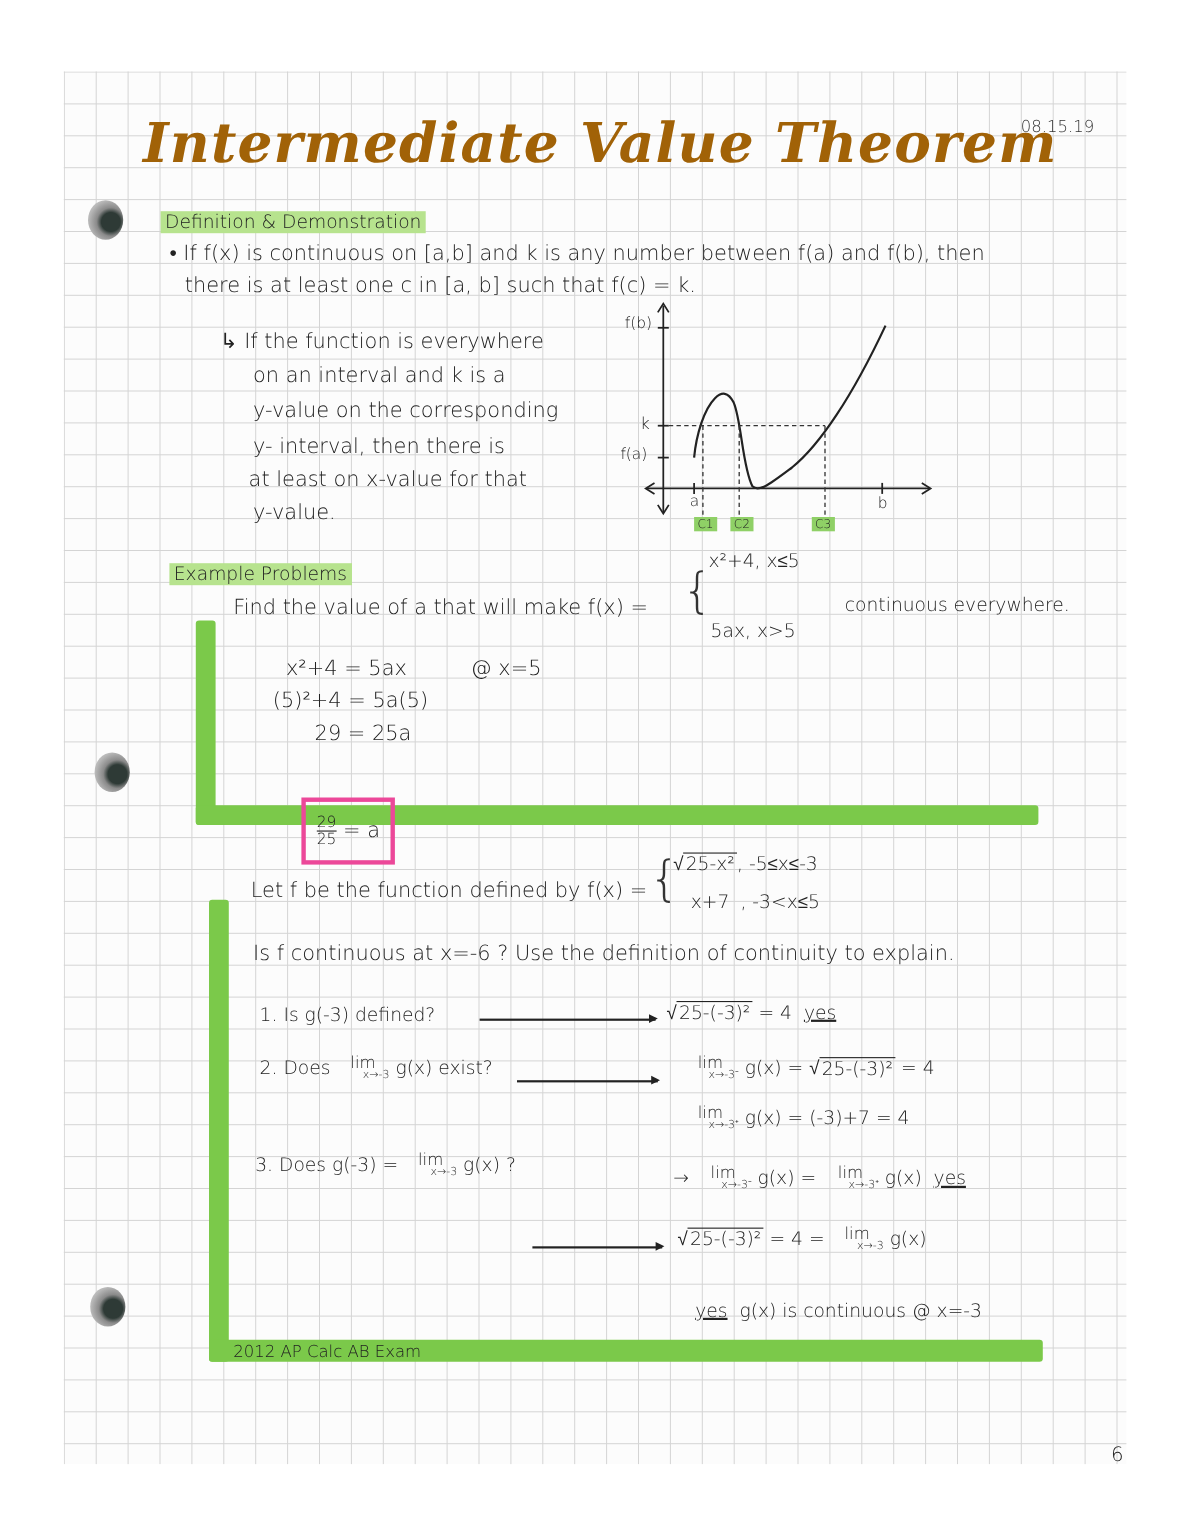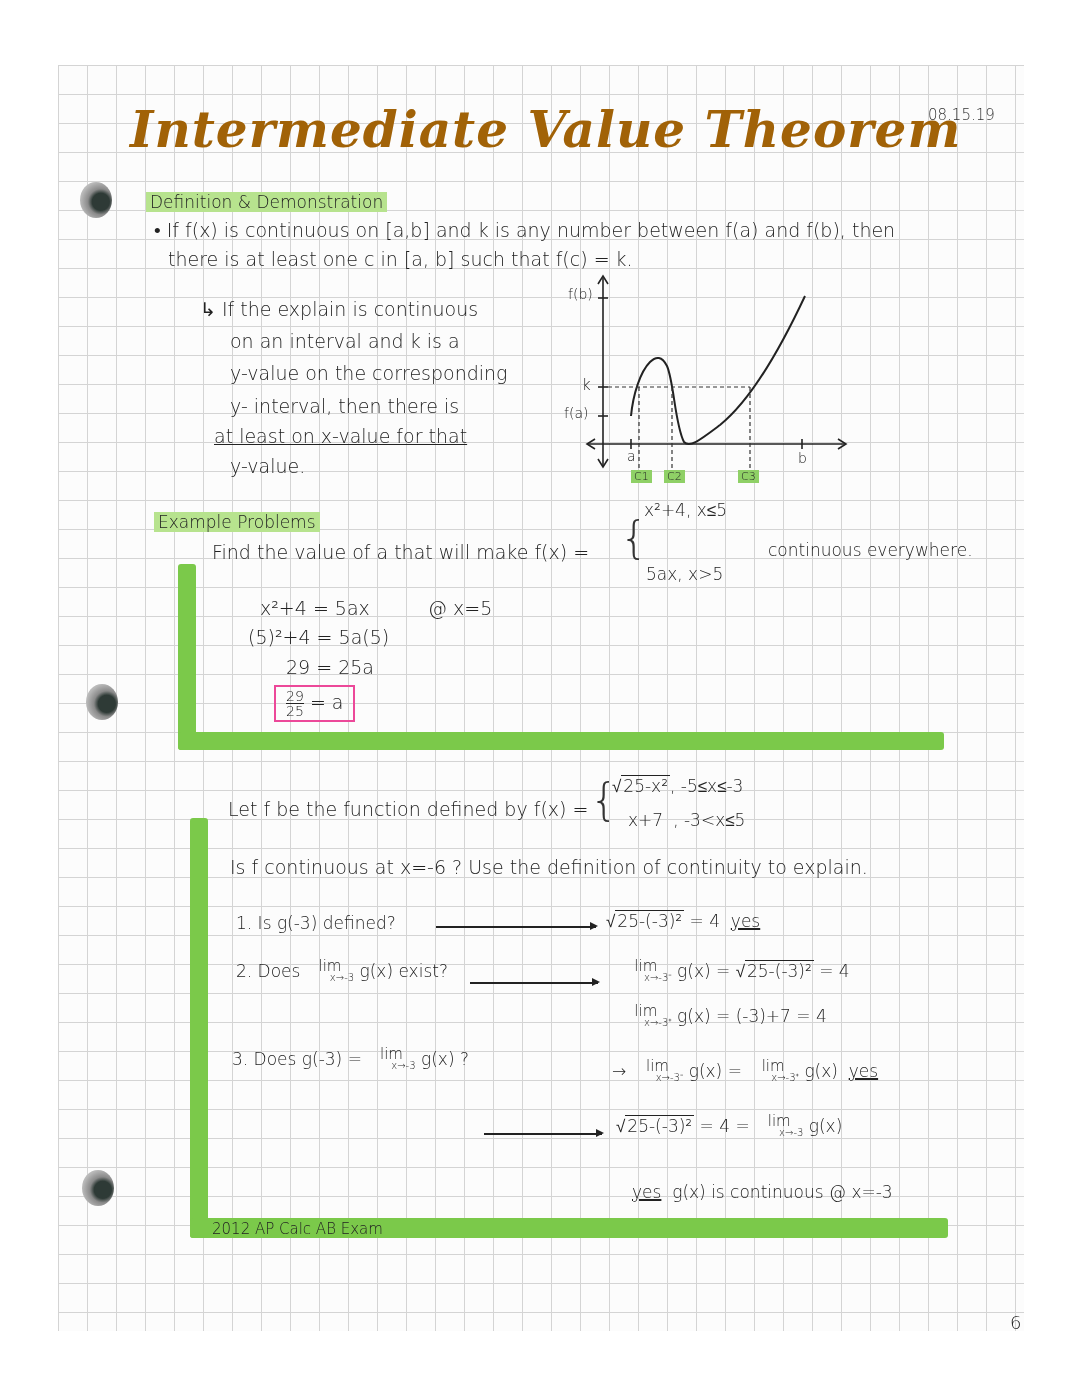--- a/index.html
+++ b/index.html
@@ -27,21 +27,21 @@
   .hl {
     background:#b7e38e; padding:0 4px; font-size:17px;
   }
   .body-text { font-size:19px; }
   .small { font-size:17px; }
   .hole {
     position:absolute; width:32px; height:36px; border-radius:50%;
     background:radial-gradient(circle at 65% 55%, #2e3a36 0 30%, #8a8a8a 45%, #b8b8b8 70%, #d4d4d4 100%);
   }
   .bracket { position:absolute; background:#7bc94a; border-radius:3px; }
-  .boxed { border:2px solid #ec4899; padding:2px 10px; }
+  .boxed { border:4px solid #ec4899; padding:12px 10px;margin-top:40px; }
   .frac { display:inline-block; text-align:center; vertical-align:middle; font-size:14px; line-height:14px; }
   .frac span { display:block; }
   .frac .num { border-bottom:1.5px solid #222; }
   .tag {
     position:absolute; background:#8fd066; font-size:11px; padding:0 3px; color:#222;
   }
   .pagenum { font-size:18px; }
   .brace { font-size:44px; line-height:44px; font-weight:100; color:#333; }
   .arrow-line { position:absolute; height:1.5px; background:#222; }
   .arrow-line::after {
@@ -64,25 +64,25 @@
 <div class="hole" style="left:82px;top:1170px;"></div>
 
 <div class="abs title" style="left:130px;top:100px;">Intermediate Value Theorem</div>
 <div class="abs date hand" style="left:928px;top:106px;">08.15.19</div>
 
 <div class="abs hand hl" style="left:146px;top:192px;">Definition &amp; Demonstration</div>
 <div class="abs hand body-text" style="left:154px;top:219px;">• If f(x) is continuous on [a,b] and k is any number between f(a) and f(b), then</div>
 <div class="abs hand body-text" style="left:168px;top:248px;">there is at least one c in [a, b] such that f(c) = k.</div>
 
 <div>
-  <div class="abs hand body-text" style="left:200px;top:298px;">↳ If the explain is continuous</div>
+  <div class="abs hand body-text" style="left:200px;top:298px;">↳ If the function is everywhere</div>
   <div class="abs hand body-text" style="left:230px;top:330px;">on an interval and k is a</div>
   <div class="abs hand body-text" style="left:230px;top:362px;">y-value on the corresponding</div>
   <div class="abs hand body-text" style="left:230px;top:395px;">y- interval, then there is</div>
-  <div class="abs hand body-text" style="left:214px;top:425px;text-decoration:underline;">at least on x-value for that</div>
+  <div class="abs hand body-text" style="left:226px;top:425px;">at least on x-value for that</div>
   <div class="abs hand body-text" style="left:230px;top:455px;">y-value.</div>
 </div>
 
 <svg class="abs" style="left:0;top:0;" width="1080" height="500" viewBox="0 0 1080 500">
   <g stroke="#222" fill="none" stroke-width="1.6">
 
     <line x1="603" y1="278" x2="603" y2="466"></line>
     <polyline points="598,284 603,276 608,284"></polyline>
     <polyline points="598,459 603,467 608,459"></polyline>
 

